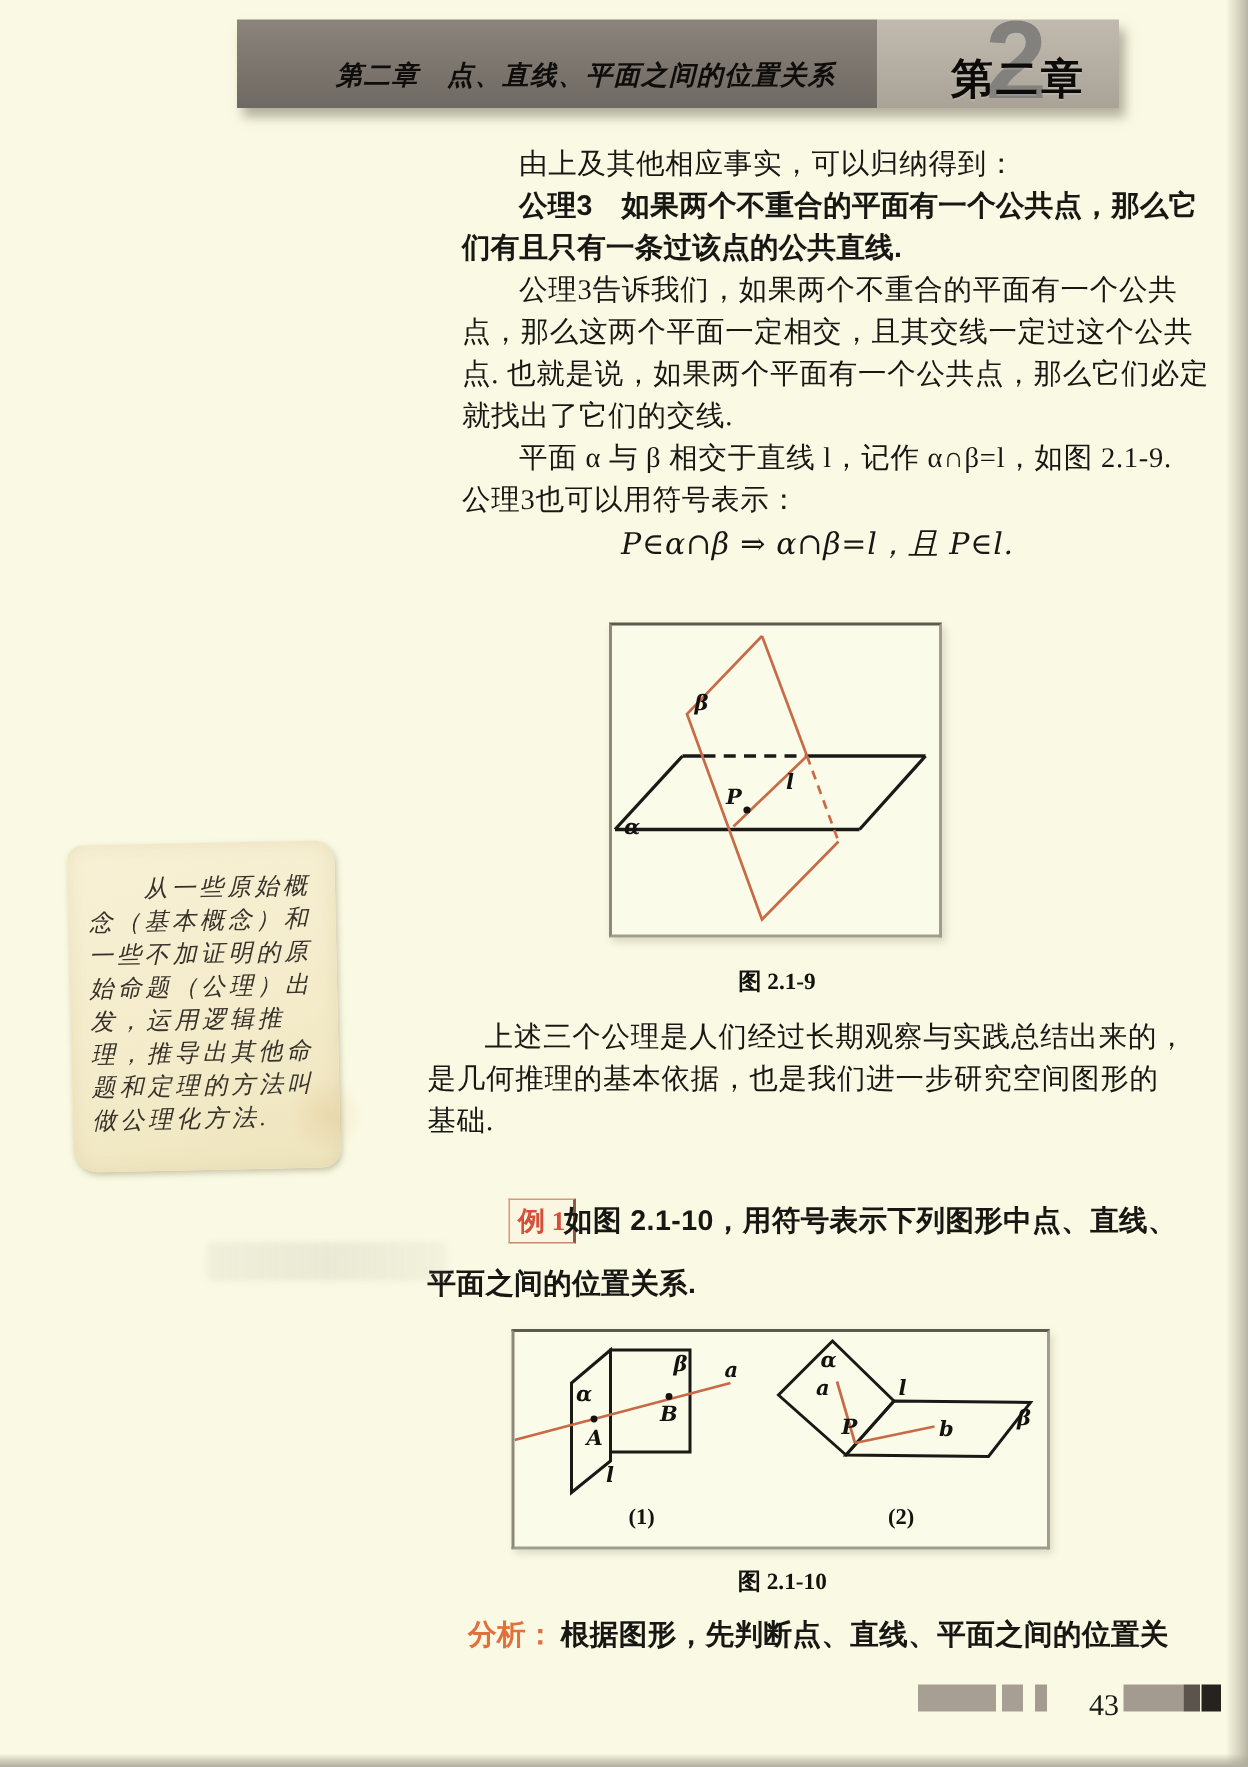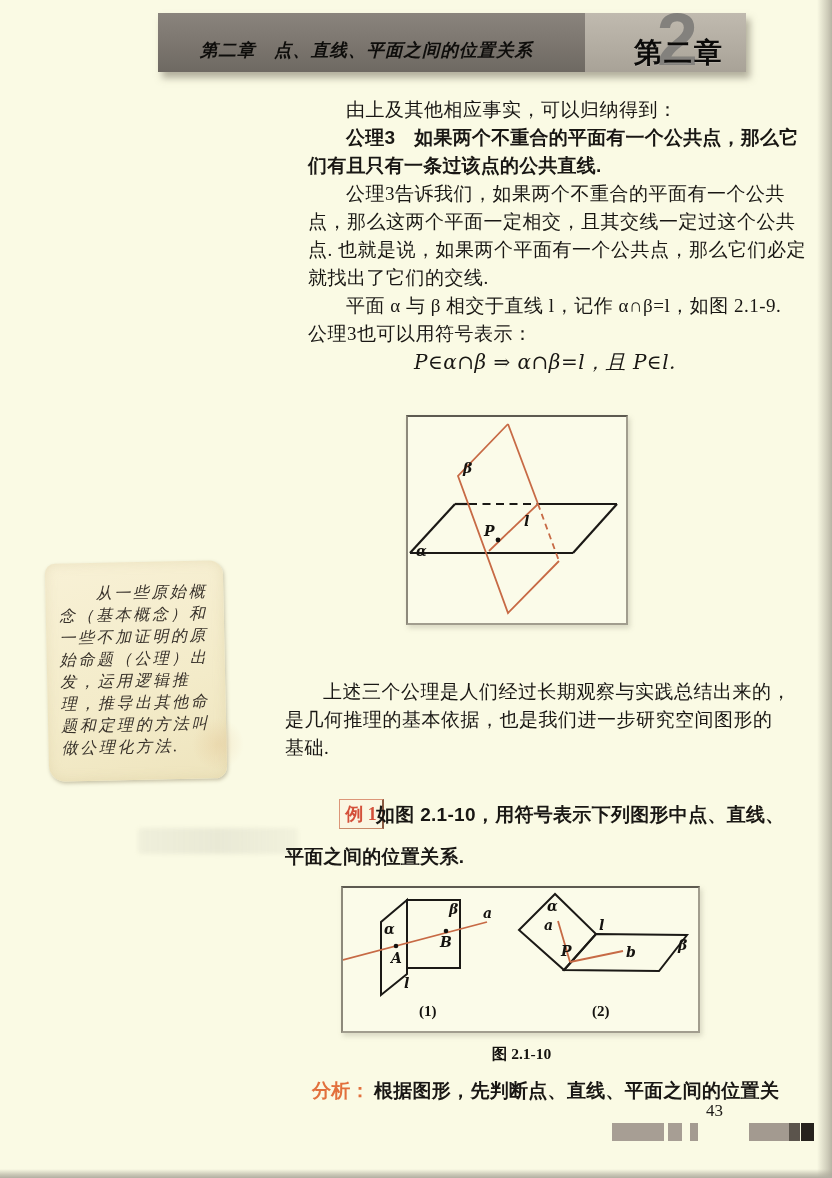--- a/index.html
+++ b/index.html
@@ -14,21 +14,21 @@
     position:absolute;left:158px;top:13px;width:588px;height:59px;
     display:flex;
     box-shadow:4px 6px 7px rgba(110,104,88,.5);
   }
   .header-dark{
     width:427px;height:100%;
     background:linear-gradient(180deg,#8a847d 0%,#7b756e 55%,#6e6962 100%);
     display:flex;align-items:flex-end;
   }
   .header-title{
-    padding:0 0 10px 42px;
+    padding:0 0 10px 66px;
     font-family:"Liberation Sans","DejaVu Sans",sans-serif;
     font-weight:bold;font-style:italic;
     font-size:17.5px;letter-spacing:1px;color:#0e0d0b;white-space:nowrap;
   }
   .header-light{
     position:relative;flex:1;height:100%;
     background:linear-gradient(180deg,#c0baaf 0%,#b2aca1 60%,#a8a297 100%);
     overflow:visible;
   }
   .big-number{
@@ -122,22 +122,22 @@
   }
   
   .footer-block{position:absolute;top:1123px;height:18px;}
   .fb1{left:612px;width:52px;background:#a79e94;}
   .fb2{left:668px;width:14px;background:#a79e94;}
   .fb3{left:690px;width:8px;background:#a49b91;}
   .fb4{left:749px;width:40px;background:#a39a90;}
   .fb5{left:789px;width:11px;background:#5b544c;}
   .fb6{left:801px;width:13px;background:#26221d;}
   .page-number{
-    position:absolute;left:706px;top:1099px;width:40px;height:24px;
-    text-align:left;font-size:17px;line-height:24px;color:#1c1a17;
+    position:absolute;left:706px;top:1125px;width:40px;height:24px;
+    text-align:right;font-size:20px;line-height:24px;color:#1c1a17;
     font-family:"Liberation Serif","DejaVu Serif",serif;
   }
   
   .edge-right{
     position:absolute;right:0;top:0;width:15px;height:100%;
     background:linear-gradient(90deg,rgba(190,186,170,0) 0%,rgba(170,166,150,.55) 70%,#b7b4a4 100%);
   }
   .edge-bottom{
     position:absolute;left:0;bottom:0;width:100%;height:9px;
     background:linear-gradient(180deg,rgba(180,177,162,0) 0%,rgba(172,169,154,.6) 60%,#b2afa2 100%);
@@ -189,20 +189,21 @@
         <path d="M130,87 L151,144" stroke-dasharray="6,4.5"></path>
         <path d="M81,134 L130,87"></path>
       </g>
       <circle cx="90" cy="123" r="2.4" fill="#14120f"></circle>
       <text class="svg-label" x="8" y="139">α</text>
       <text class="svg-label" x="55" y="56">β</text>
       <text class="svg-label" x="116" y="109">l</text>
       <text class="svg-label" x="76" y="119">P</text>
     </svg>
   </div>
+  <div class="caption cap219">图 2.1-9</div>
 
   <div class="para2">
     <div class="ln ind">上述三个公理是人们经过长期观察与实践总结出来的，</div>
     <div class="ln">是几何推理的基本依据，也是我们进一步研究空间图形的</div>
     <div class="ln">基础.</div>
   </div>
 
   <div class="example-badge">例 1</div>
   <div class="ex-line ex1">如图 2.1-10，用符号表示下列图形中点、直线、</div>
   <div class="ex-line ex2">平面之间的位置关系.</div>

